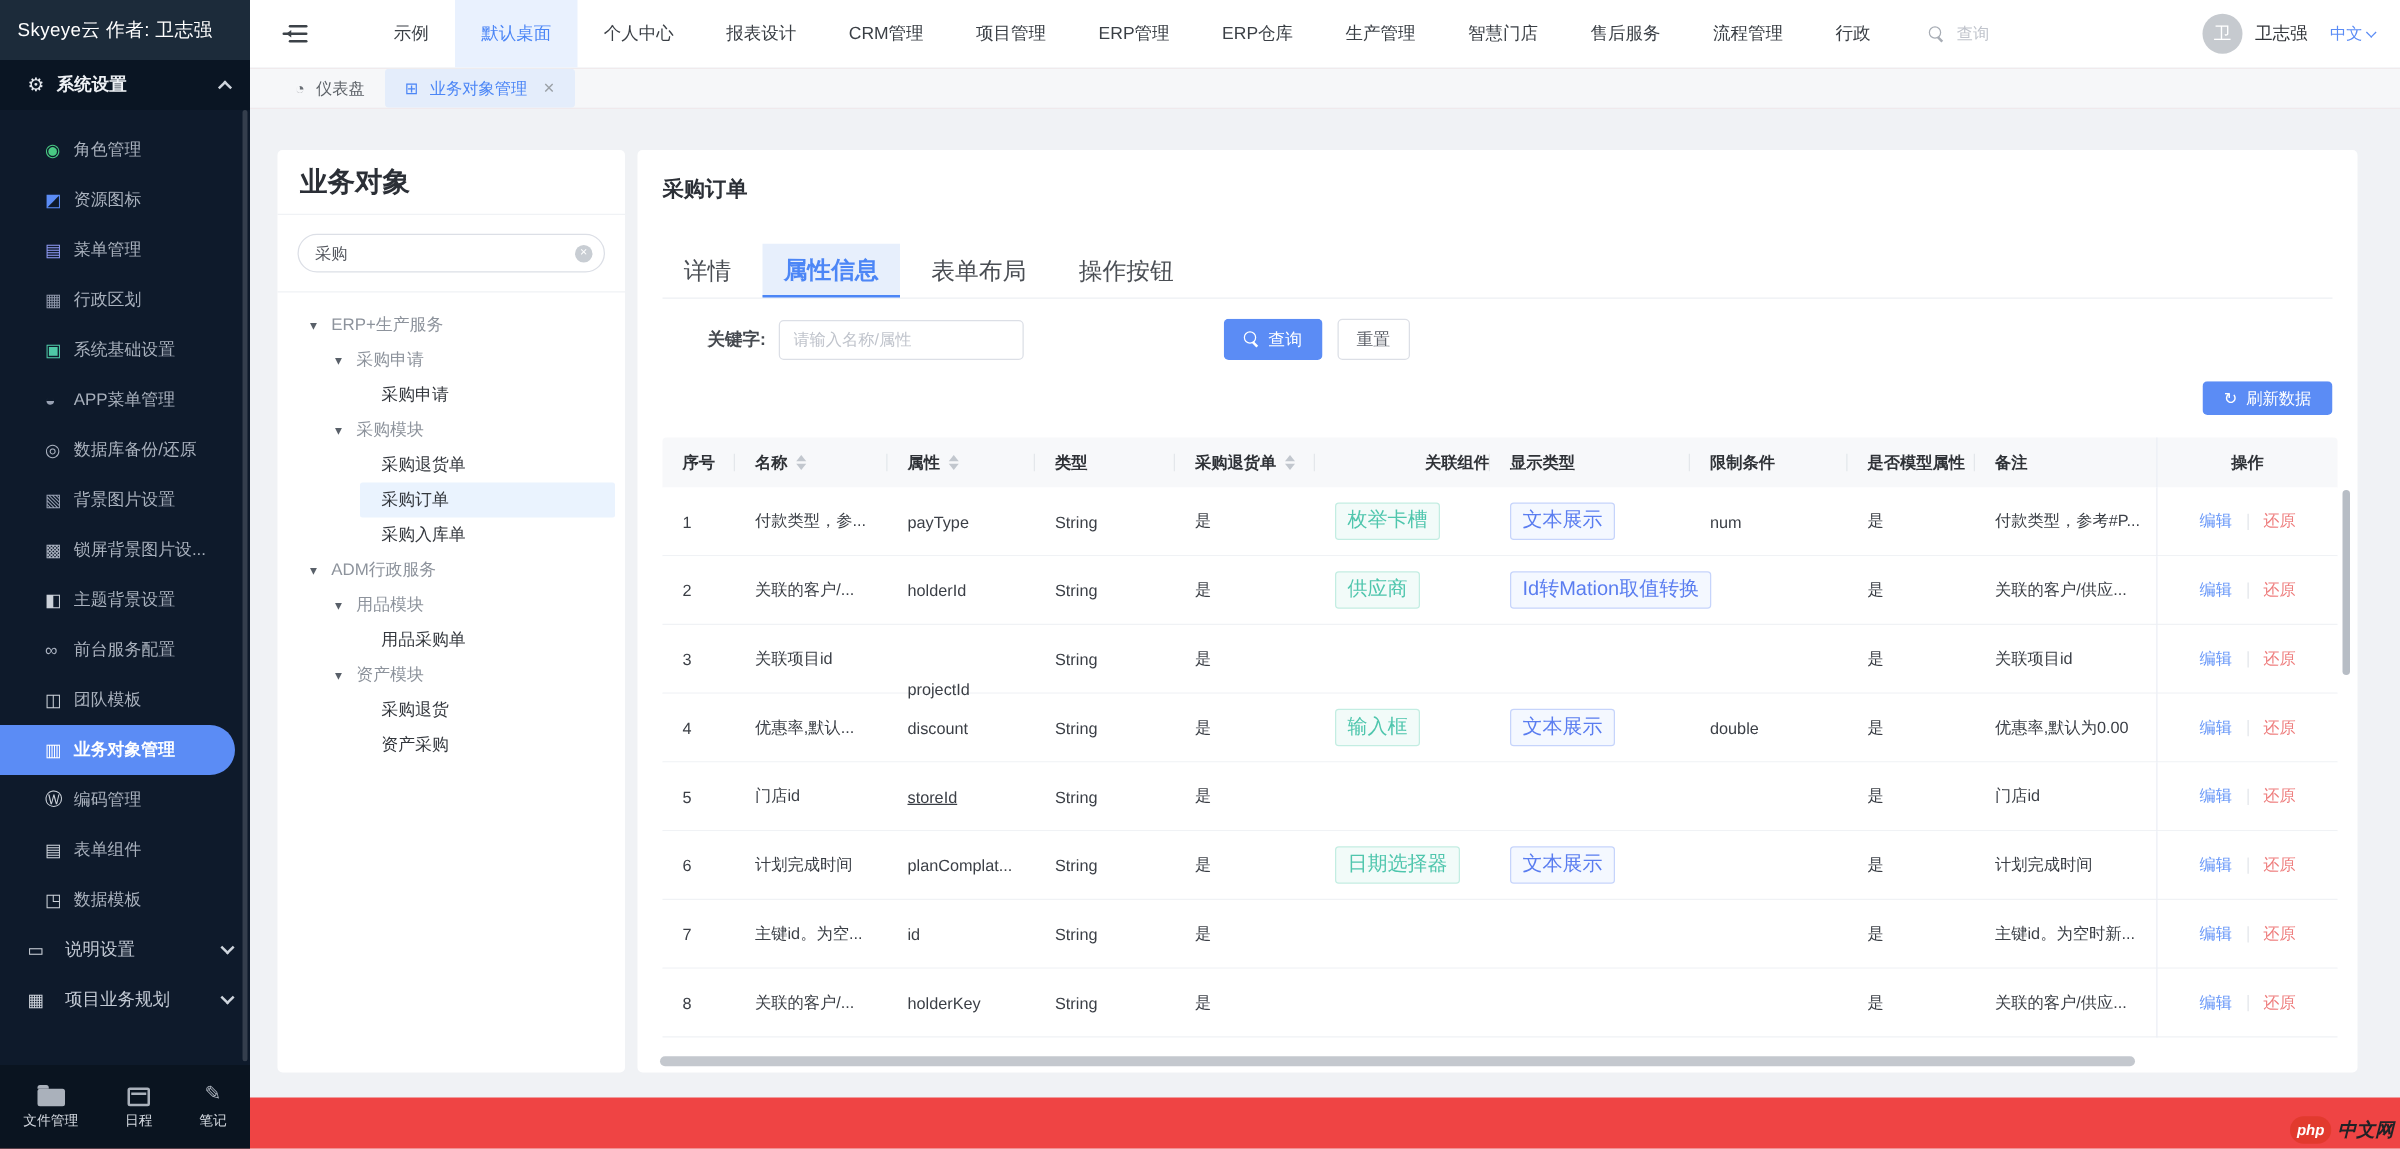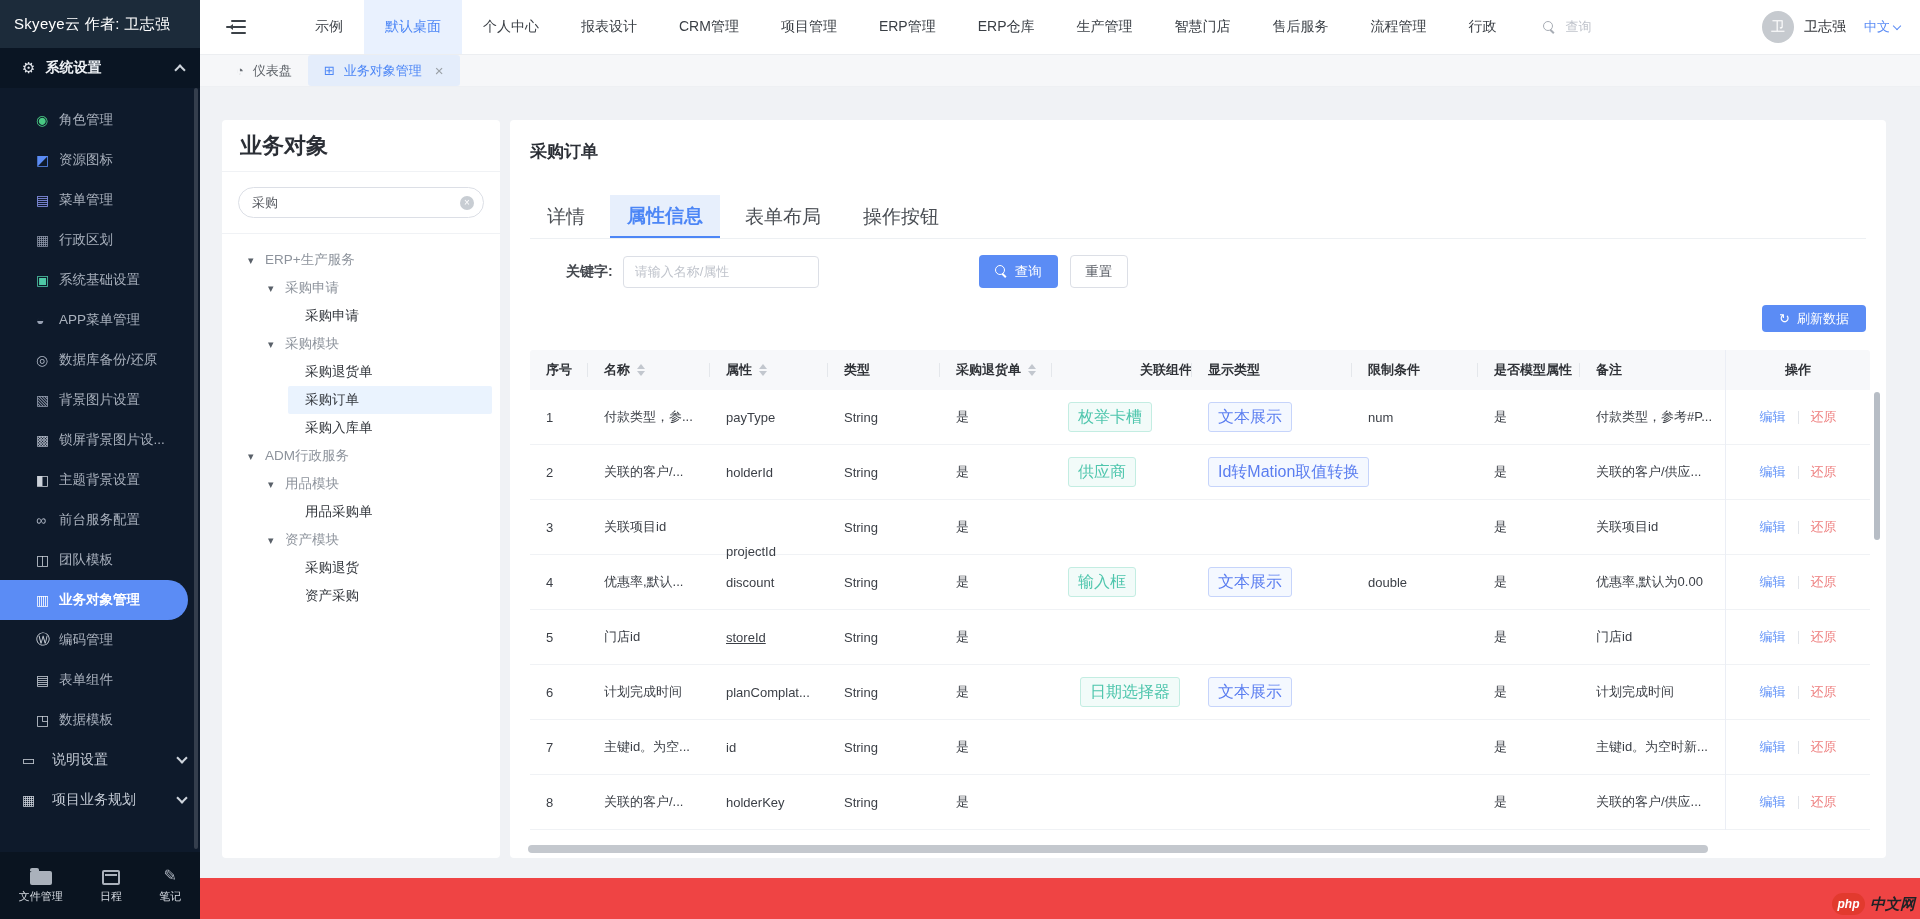--- a/index.html
+++ b/index.html
@@ -509,21 +509,21 @@
                 <span class="lnk-sep"></span>
                 <span class="lnk-restore">还原</span>
               </div>
             </div>
             <div class="tr">
               <div class="td" style="width: 58px;">6</div>
               <div class="td" style="width: 122px;">计划完成时间</div>
               <div class="td" style="width: 118px;">planComplat...</div>
               <div class="td" style="width: 112px;">String</div>
               <div class="td" style="width: 112px;">是</div>
-              <div class="td" style="width: 140px; text-align: center;"><span class="tag tag-teal">日期选择器</span></div>
+              <div class="td" style="width: 140px;"><span class="tag tag-teal">日期选择器</span></div>
               <div class="td" style="width: 160px;"><span class="tag tag-blue">文本展示</span></div>
               <div class="td" style="width: 126px;"></div>
               <div class="td" style="width: 102px;">是</div>
               <div class="td" style="width: 145px;">计划完成时间</div>
               <div class="td act" style="width: 145px;">
                 <span class="lnk-edit">编辑</span>
                 <span class="lnk-sep"></span>
                 <span class="lnk-restore">还原</span>
               </div>
             </div>

